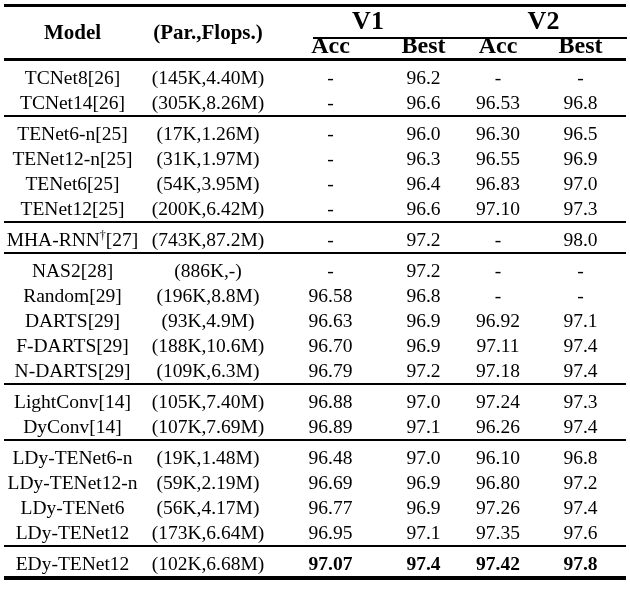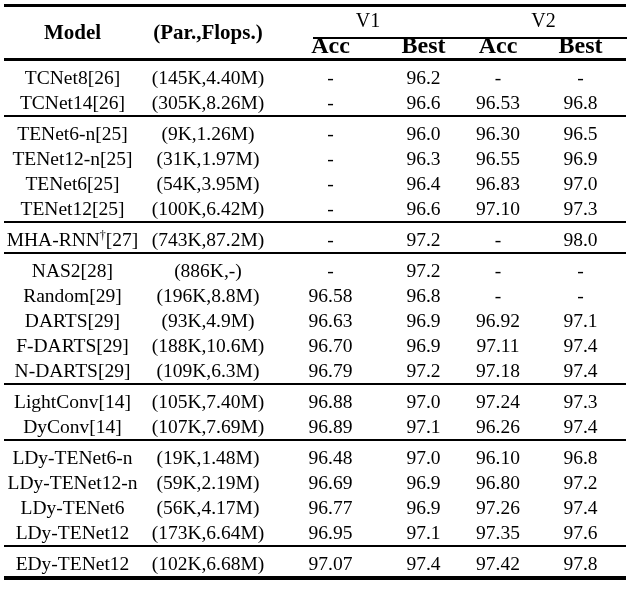--- a/index.html
+++ b/index.html
@@ -38,43 +38,43 @@
     padding: 0;
     font-size: 19.5px;
     line-height: 25px;
     white-space: nowrap;
   }
   th.th-main {
     font-weight: bold;
     font-size: 21px;
   }
   th.th-group {
-    font-weight: normal;
-    font-size: 20px;
+    font-weight: bold;
+    font-size: 26px;
     height: 26px;
   }
   th.th-sub {
     font-weight: bold;
     font-size: 24px;
     height: 23px;
   }
   
   .cmidrule {
     position: absolute;
     top: 33px;
     left: 313px;
     width: 314px;
     height: 2px;
     background: #000;
   }
   tbody { border-top: 2px solid #000; }
   tbody td { height: 25px; }
   tbody tr:first-child td { padding-top: 4px; }
   tbody tr:last-child td { padding-bottom: 0; }
-  td.bold { font-weight: normal; }
+  td.bold { font-weight: bold; }
   sup.dagger {
     font-size: 12px;
     vertical-align: super;
     line-height: 0;
   }
 </style>
 </head>
 <body>
 
 <div class="figure-wrap">
@@ -116,21 +116,21 @@
           <td>(305K,8.26M)</td>
           <td>-</td>
           <td>96.6</td>
           <td>96.53</td>
           <td>96.8</td>
         </tr>
       </tbody>
       <tbody>
         <tr>
           <td>TENet6-n[25]</td>
-          <td>(9K,1.26M)</td>
+          <td>(17K,1.26M)</td>
           <td>-</td>
           <td>96.0</td>
           <td>96.30</td>
           <td>96.5</td>
         </tr>
         <tr>
           <td>TENet12-n[25]</td>
           <td>(31K,1.97M)</td>
           <td>-</td>
           <td>96.3</td>
@@ -140,21 +140,21 @@
         <tr>
           <td>TENet6[25]</td>
           <td>(54K,3.95M)</td>
           <td>-</td>
           <td>96.4</td>
           <td>96.83</td>
           <td>97.0</td>
         </tr>
         <tr>
           <td>TENet12[25]</td>
-          <td>(100K,6.42M)</td>
+          <td>(200K,6.42M)</td>
           <td>-</td>
           <td>96.6</td>
           <td>97.10</td>
           <td>97.3</td>
         </tr>
       </tbody>
       <tbody>
         <tr>
           <td>MHA-RNN<sup class="dagger">†</sup>[27]</td>
           <td>(743K,87.2M)</td>

